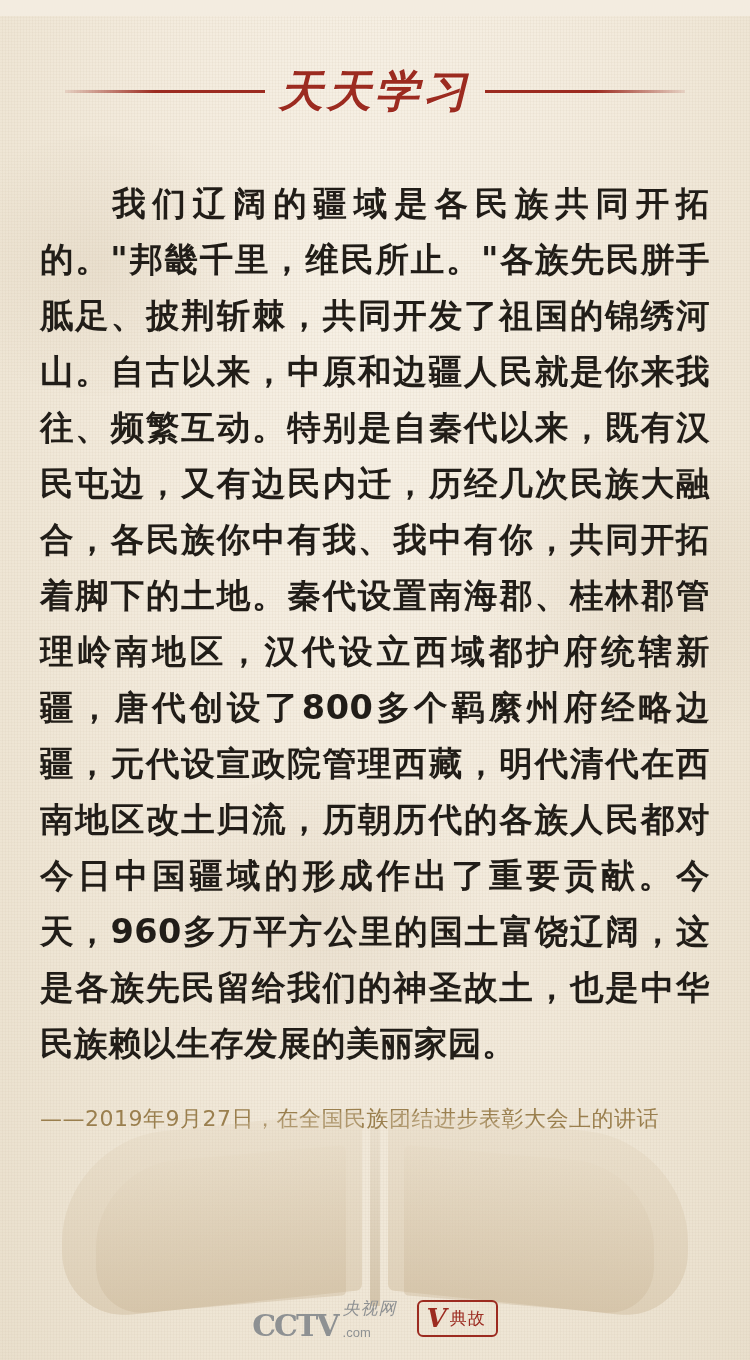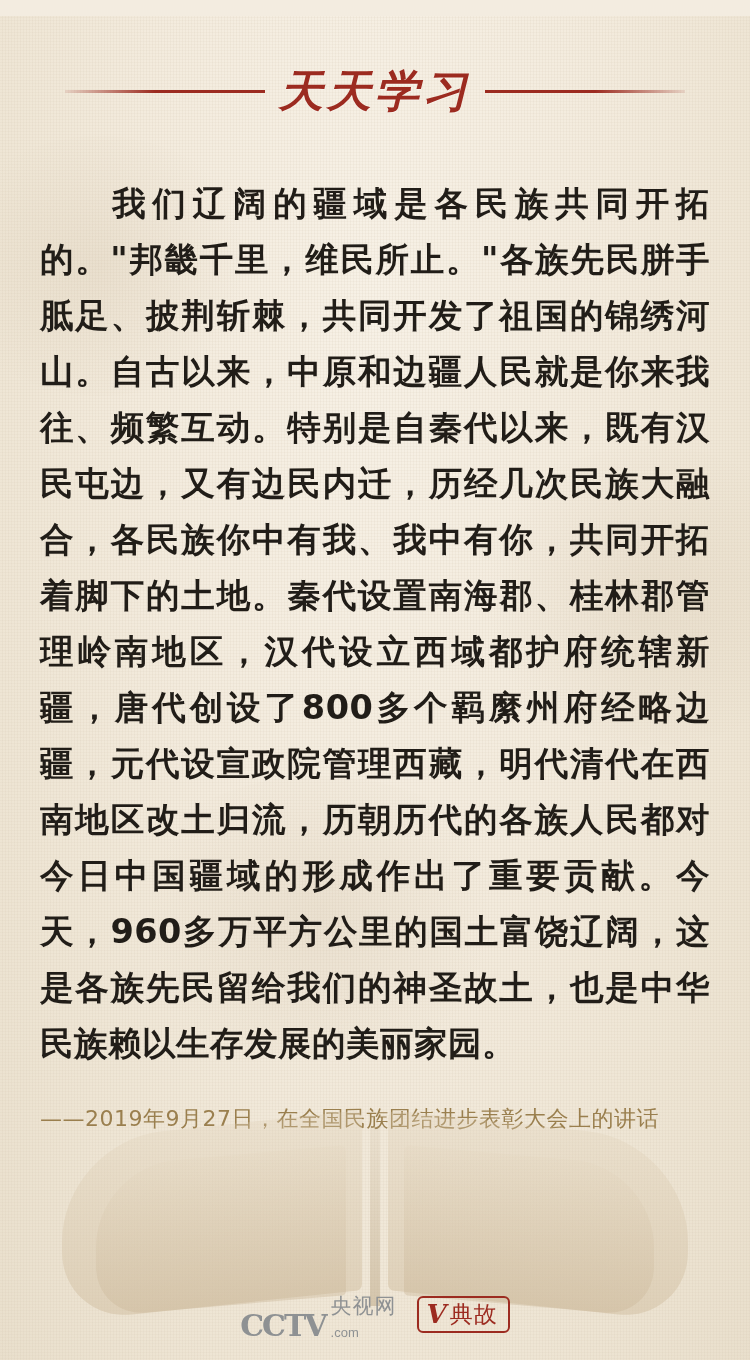--- a/index.html
+++ b/index.html
@@ -168,25 +168,26 @@
   }
   .cctv-com {
     font-family: "Liberation Sans", sans-serif;
     font-size: 13px;
     color: #8e9193;
     line-height: 1;
     padding-bottom: 2px;
   }
   .cctv-cn {
     font-family: "DejaVu Sans", sans-serif;
-    font-size: 21px;
+    font-size: 17px;
     color: #8e9193;
     line-height: 1;
     padding-bottom: 9px;
     letter-spacing: 1px;
+    font-style: italic;
   }
   .cctv-stack {
     display: flex;
     flex-direction: column;
     justify-content: flex-end;
     line-height: 1;
   }
   .vdiangu {
     display: flex;
     align-items: center;
@@ -198,21 +199,21 @@
   .v-glyph {
     font-family: "DejaVu Serif", "Liberation Serif", serif;
     font-size: 26px;
     font-weight: bold;
     color: #9c2b20;
     font-style: italic;
     line-height: 1;
   }
   .dg-text {
     font-family: "DejaVu Sans", sans-serif;
-    font-size: 23px;
+    font-size: 17px;
     color: #9c2b20;
     line-height: 1;
     letter-spacing: 1px;
   }
 </style>
 </head>
 <body>
 
 <div class="poster">
 

